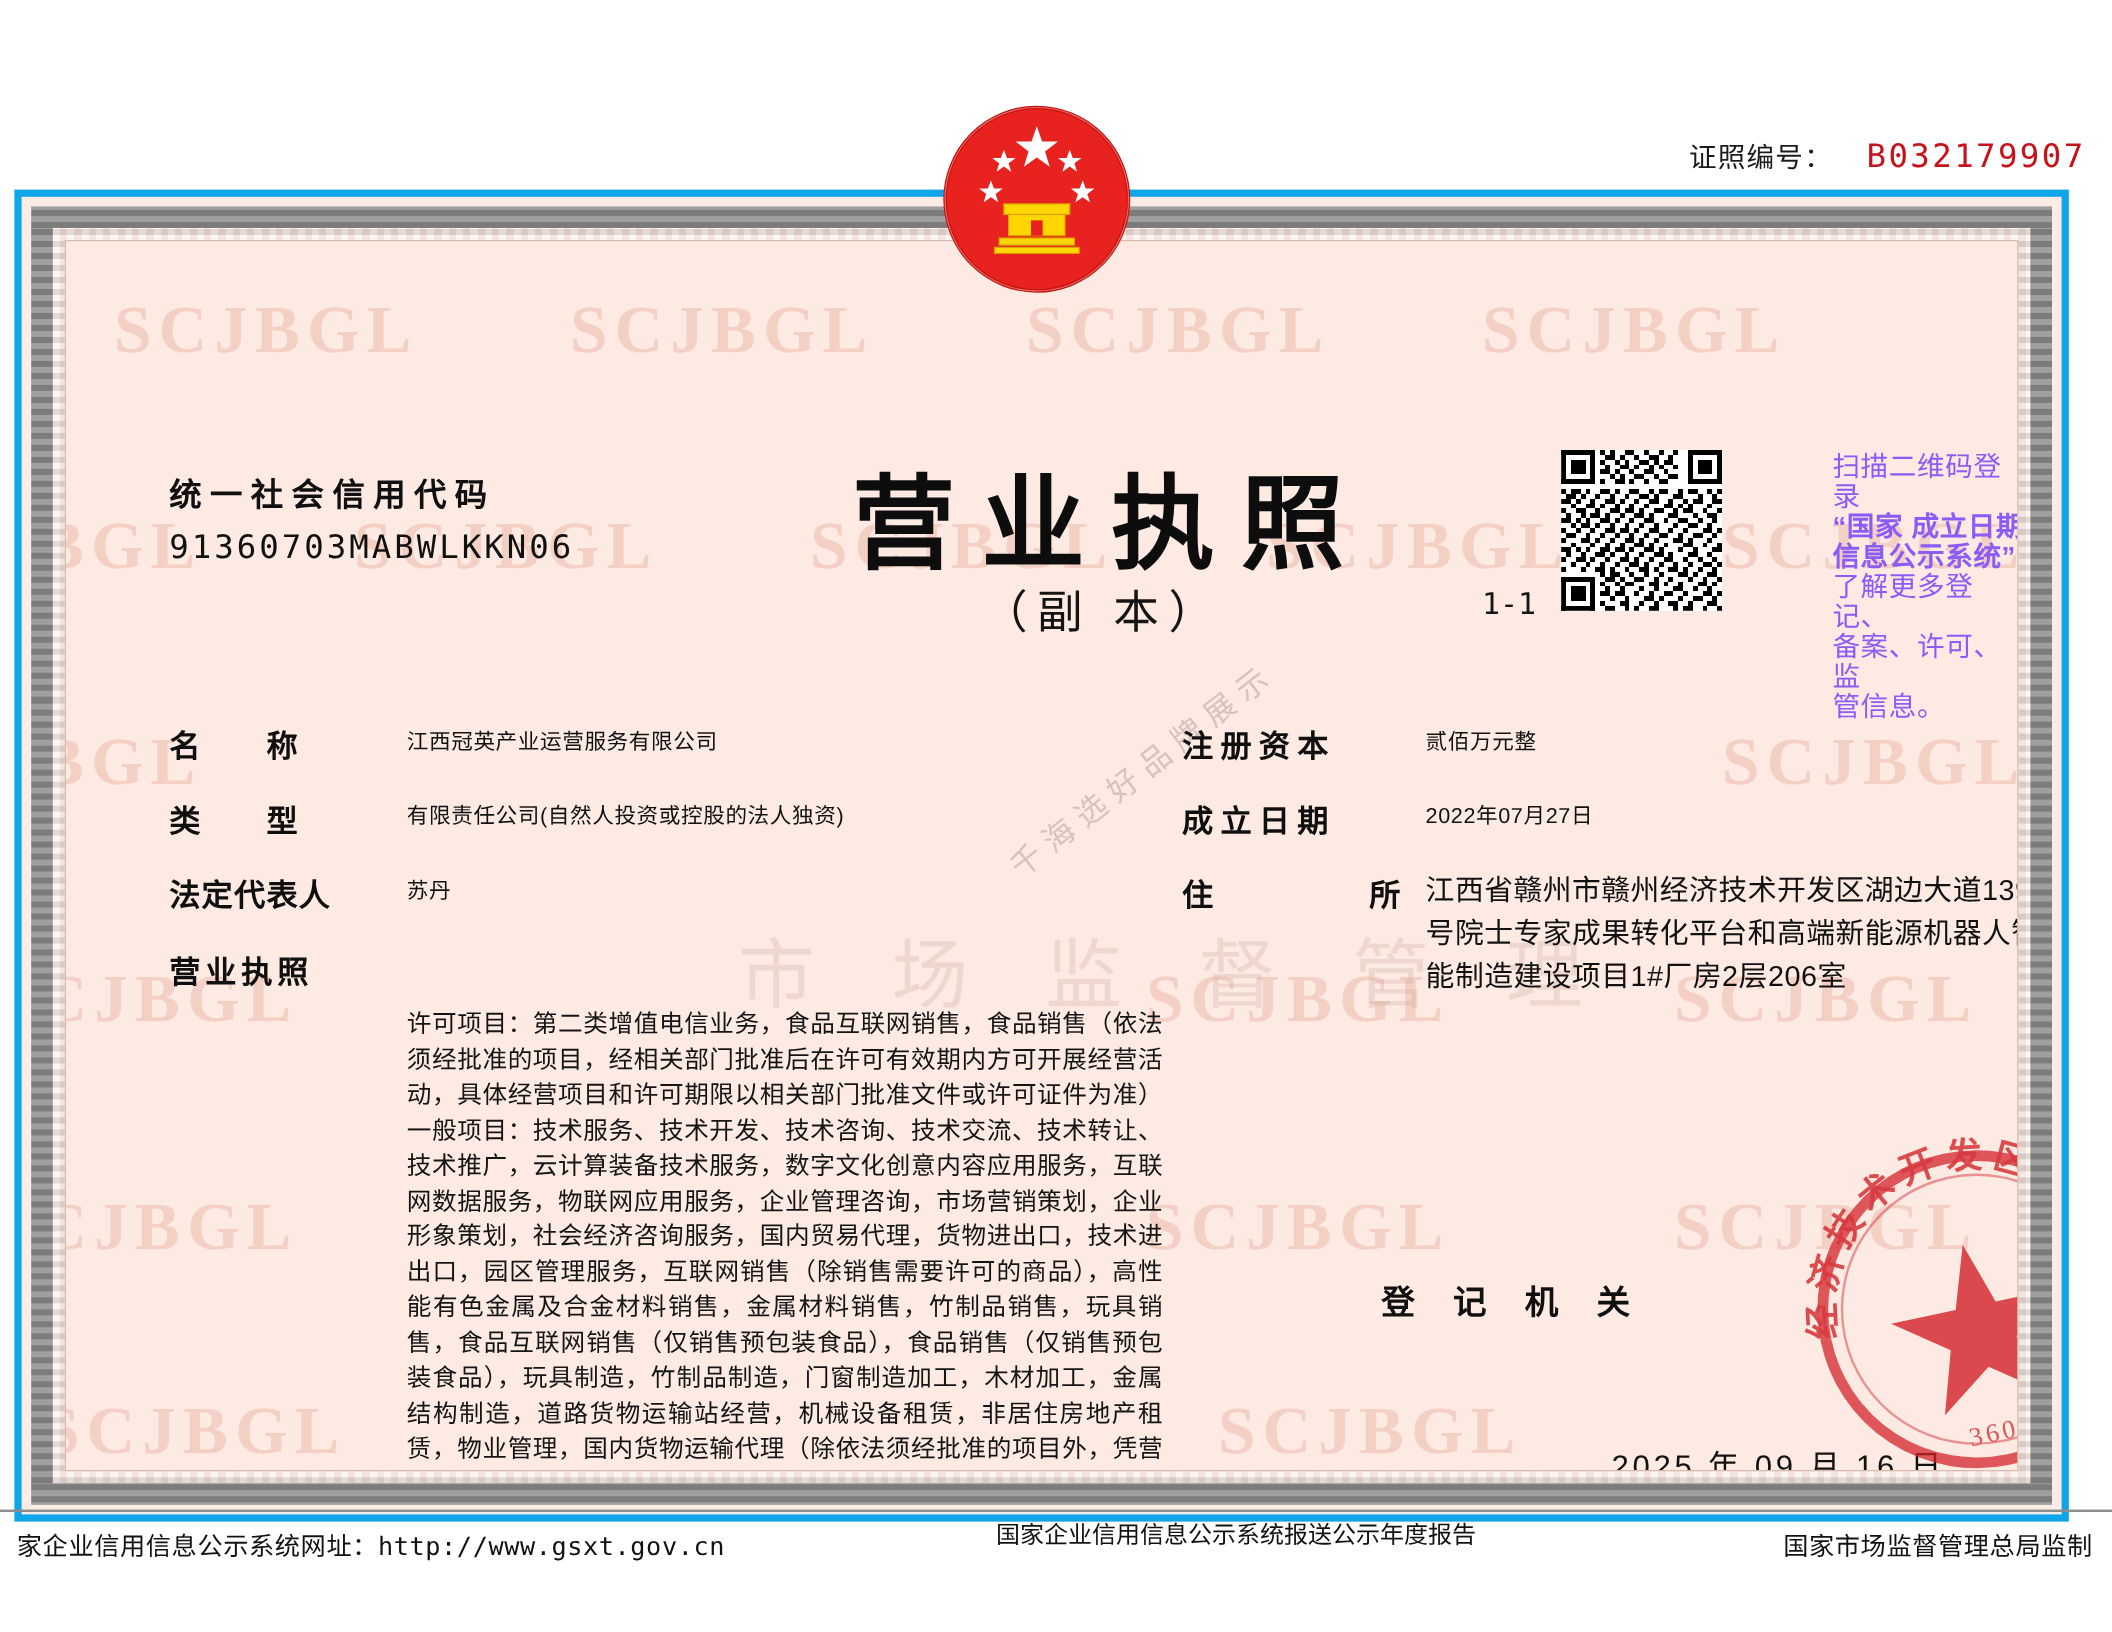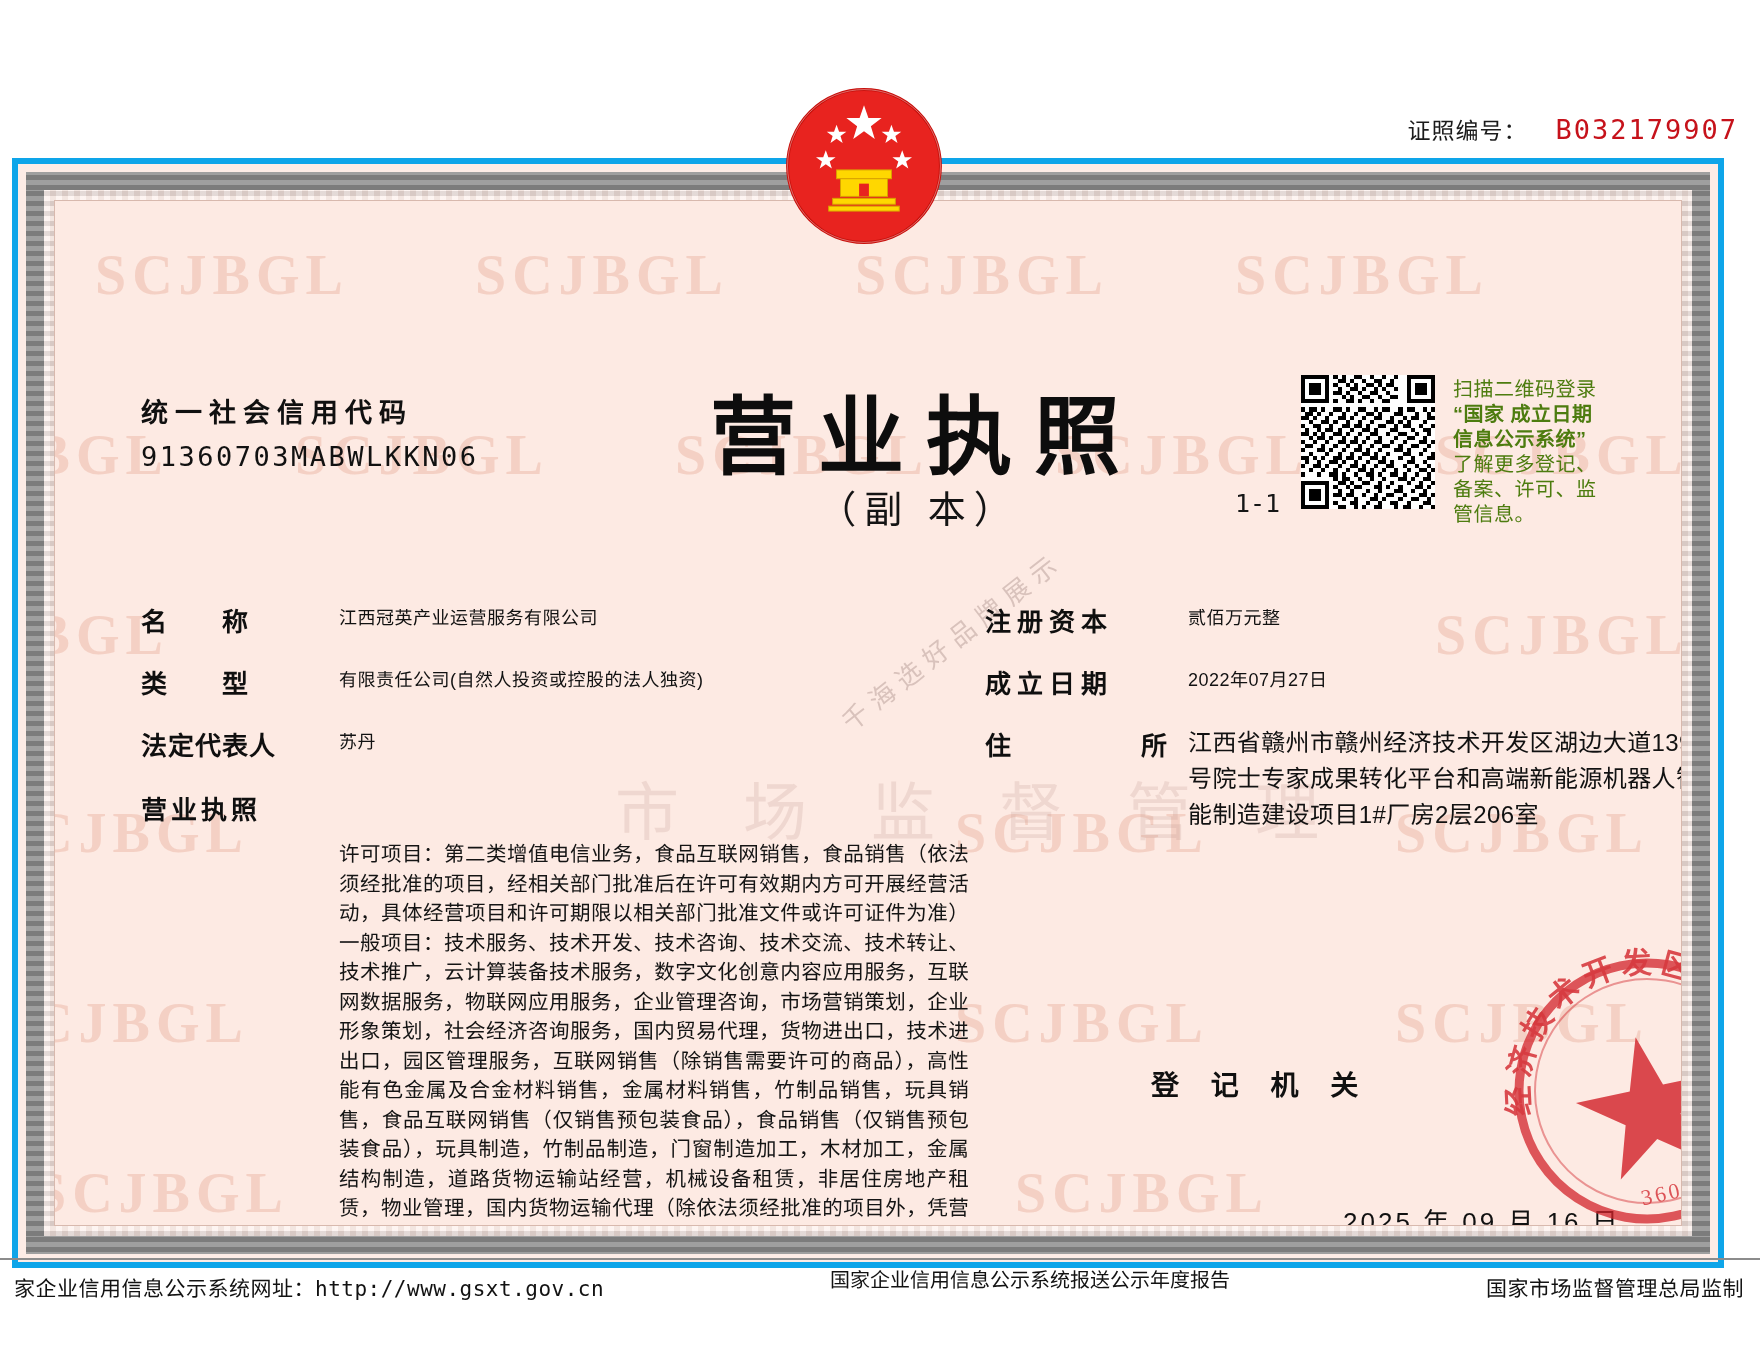--- a/index.html
+++ b/index.html
@@ -179,25 +179,25 @@
 
   
   .qr-box {
     position: absolute;
     left: 1246px; top: 174px;
     width: 134px; height: 134px;
     background: #fff;
   }
   .qr-note {
     position: absolute;
-    left: 1398px; top: 176px;
+    left: 1472px; top: 176px;
     width: 160px;
-    font-size: 20px;
+    font-size: 23px;
     line-height: 25px;
-    color: #4d7c0f;
+    color: #8b5cf6;
     letter-spacing: 0.5px;
   }
 
   
   .lbl {
     position: absolute;
     font-size: 26px;
     font-weight: bold;
     color: #0f0f0f;
     white-space: nowrap;

